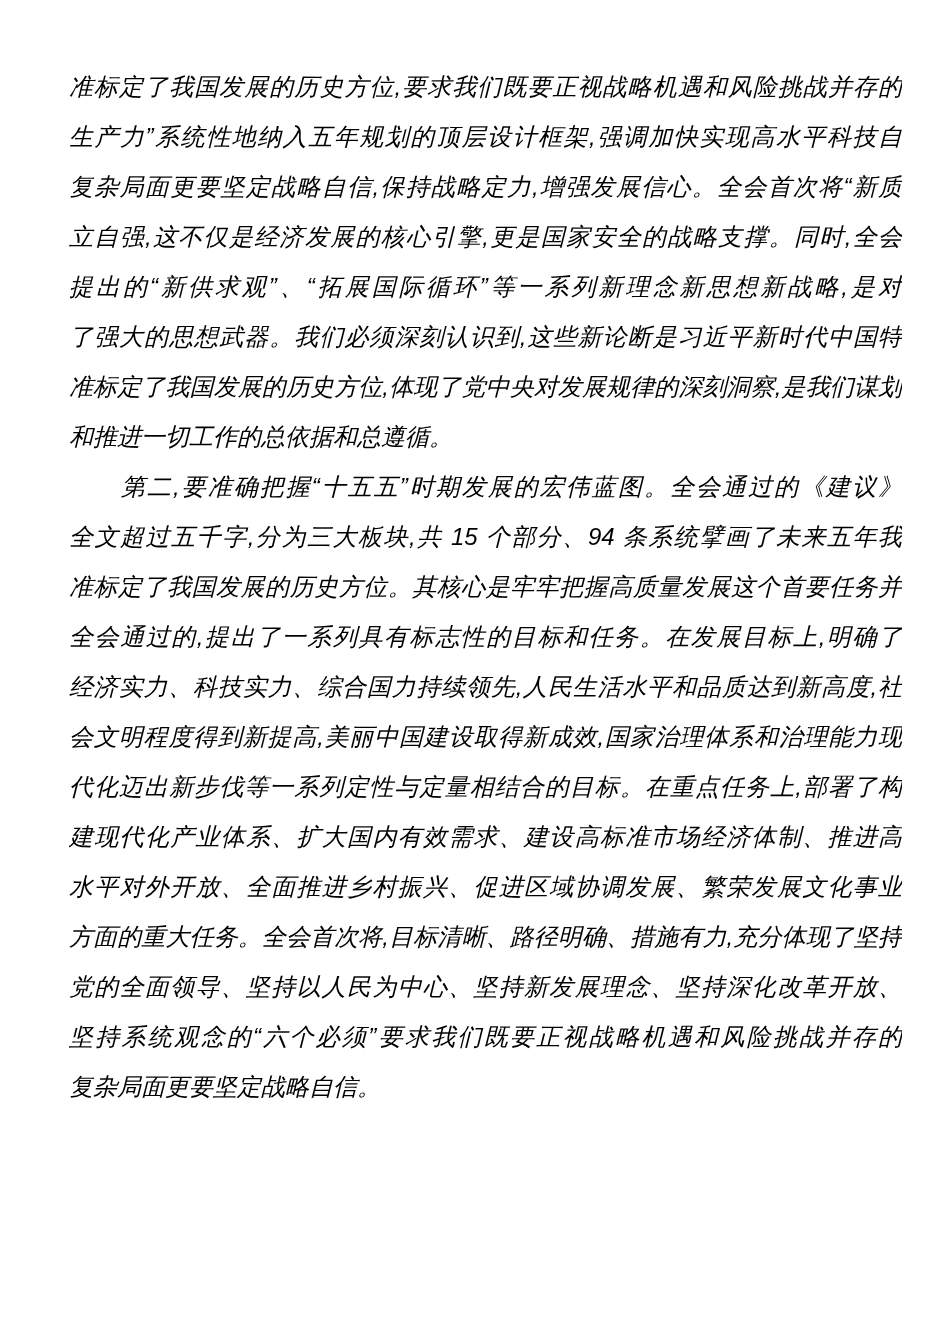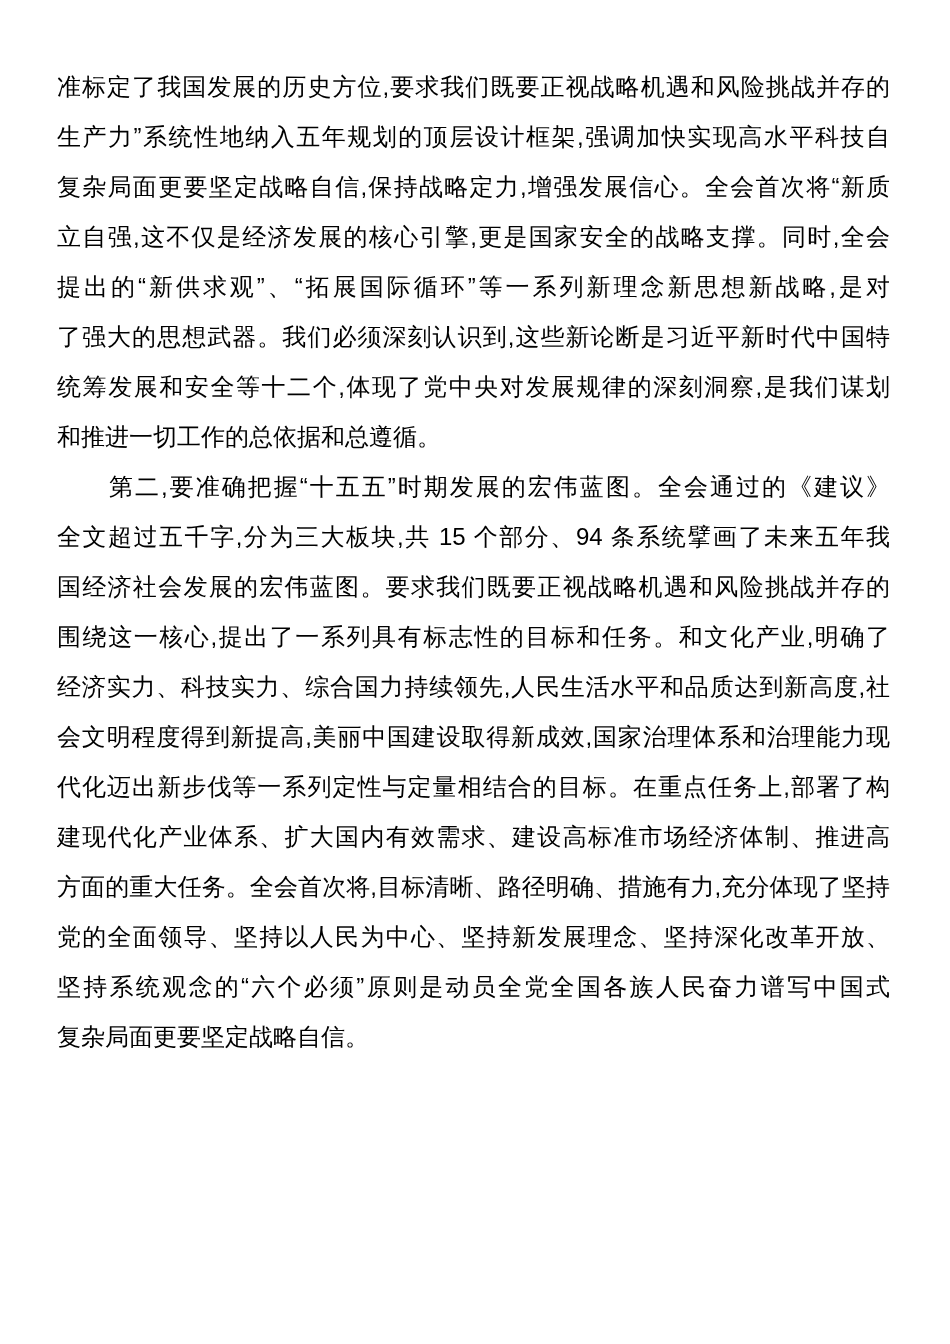--- a/index.html
+++ b/index.html
@@ -14,23 +14,24 @@
   }
   .page {
     position: relative;
     width: 950px;
     height: 1344px;
     background: #ffffff;
     overflow: hidden;
   }
   .content {
     position: absolute;
-    left: 57px;
+    left: 69px;
     top: 62px;
     width: 833px;
+    font-style: italic;
   }
   .paragraph {
     margin: 0;
     padding: 0;
   }
   .line {
     font-size: 24px;
     line-height: 50px;
     height: 50px;
     color: #000000;
@@ -54,31 +55,32 @@
 <div class="page">
   <div class="content" style="color: rgb(0, 0, 0);">
 
   <div class="paragraph">
         <div class="line">准标定了我国发展的历史方位,要求我们既要正视战略机遇和风险挑战并存的</div>
         <div class="line">生产力”系统性地纳入五年规划的顶层设计框架,强调加快实现高水平科技自</div>
         <div class="line">复杂局面更要坚定战略自信,保持战略定力,增强发展信心。全会首次将“新质</div>
         <div class="line">立自强,这不仅是经济发展的核心引擎,更是国家安全的战略支撑。同时,全会</div>
         <div class="line">提出的“新供求观”、“拓展国际循环”等一系列新理念新思想新战略,是对</div>
         <div class="line">了强大的思想武器。我们必须深刻认识到,这些新论断是习近平新时代中国特</div>
-        <div class="line">统筹发展和安全等十二个,体现了党中央对发展规律的深刻洞察,是我们谋划</div>
+        <div class="line">准标定了我国发展的历史方位,体现了党中央对发展规律的深刻洞察,是我们谋划</div>
         <div class="line last">和推进一切工作的总依据和总遵循。</div>
       </div>
       <div class="paragraph">
         <div class="line indent">第二,要准确把握“十五五”时期发展的宏伟蓝图。全会通过的《建议》</div>
         <div class="line">全文超过五千字,分为三大板块,共 15 个部分、94 条系统擘画了未来五年我</div>
-        <div class="line">国经济社会发展的宏伟蓝图。要求我们既要正视战略机遇和风险挑战并存的</div>
-        <div class="line">围绕这一核心,提出了一系列具有标志性的目标和任务。和文化产业,明确了</div>
+        <div class="line">准标定了我国发展的历史方位。其核心是牢牢把握高质量发展这个首要任务并</div>
+        <div class="line">全会通过的,提出了一系列具有标志性的目标和任务。在发展目标上,明确了</div>
         <div class="line">经济实力、科技实力、综合国力持续领先,人民生活水平和品质达到新高度,社</div>
         <div class="line">会文明程度得到新提高,美丽中国建设取得新成效,国家治理体系和治理能力现</div>
         <div class="line">代化迈出新步伐等一系列定性与定量相结合的目标。在重点任务上,部署了构</div>
         <div class="line">建现代化产业体系、扩大国内有效需求、建设高标准市场经济体制、推进高</div>
+        <div class="line">水平对外开放、全面推进乡村振兴、促进区域协调发展、繁荣发展文化事业</div>
         <div class="line">方面的重大任务。全会首次将,目标清晰、路径明确、措施有力,充分体现了坚持</div>
         <div class="line">党的全面领导、坚持以人民为中心、坚持新发展理念、坚持深化改革开放、</div>
-        <div class="line">坚持系统观念的“六个必须”原则是动员全党全国各族人民奋力谱写中国式</div>
+        <div class="line">坚持系统观念的“六个必须”要求我们既要正视战略机遇和风险挑战并存的</div>
         <div class="line last">复杂局面更要坚定战略自信。</div>
       </div>
     </div>
 </div>
 
 </body></html>

